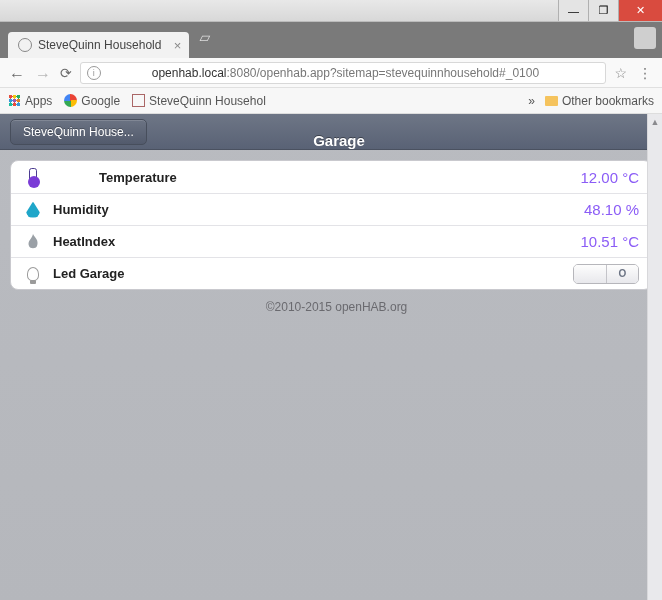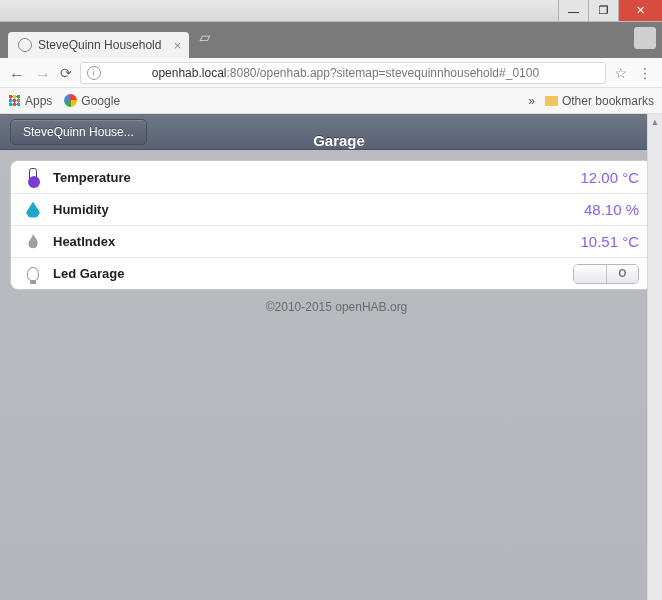--- a/index.html
+++ b/index.html
@@ -53,21 +53,21 @@
   .viewport { position: relative; height: calc(600px - 22px - 30px - 30px - 26px); background: linear-gradient(#b9bbc0,#b5b7bc); overflow:hidden; }
 
   
   .oh-header { height: 36px; background: linear-gradient(#6e7686,#596275); display: flex; align-items: flex-end; justify-content: center; position: relative; border-bottom:1px solid #4a5160;}
   .oh-title { color: #fff; font-size: 15px; font-weight: bold; text-shadow: 0 -1px 0 rgba(0,0,0,.4); margin-left: 16px;}
   .oh-back { position: absolute; left: 10px; top: 5px; height: 26px; padding: 0 12px; background: linear-gradient(#6b7383,#525a6c); border:1px solid #474e5c; border-radius: 5px; color: #fff; font-size: 12px; display:flex; align-items:center; cursor:pointer; text-shadow:0 -1px 0 rgba(0,0,0,.3); box-shadow: inset 0 1px 0 rgba(255,255,255,.15);}
 
   
   .oh-list { margin: 10px; background: #fff; border: 1px solid #c9c9ce; border-radius: 8px; overflow: hidden; }
   .oh-row { height: 32px; display: flex; align-items: center; padding: 0 12px; border-top: 1px solid #e3e3e7; font-size: 13px; }
-  .oh-row:first-child { border-top: none; }
+  .oh-row:first-child { border-top: none; gap: 46px; }
   .oh-label { font-weight: bold; color: #222; flex: 0 0 auto; }
   .oh-value { margin-left: auto; color: #8b5cf6; font-size: 15px; }
   .oh-icon { width: 20px; height: 20px; margin-right: 10px; display:flex; align-items:center; justify-content:center; }
 
   
   .toggle { margin-left:auto; display:flex; border:1px solid #b6b6bb; border-radius:5px; overflow:hidden; height:20px; }
   .toggle-half { width:32px; display:flex; align-items:center; justify-content:center; font-size:10px; color:#6b7383; background:linear-gradient(#fdfdfd,#e8e8ec); cursor:pointer;}
   .toggle-half.off { }
   .toggle-half.on { border-left:1px solid #c4c4c9; font-weight:bold;}
 
@@ -119,20 +119,24 @@
 
 <div class="bm-bar">
   <div class="bm-item">
     <span class="bm-apps-icon"></span>
     <span>Apps</span>
   </div>
   <div class="bm-item">
     <span class="g-icon"></span>
     <span>Google</span>
   </div>
+  <div class="bm-item">
+    <span class="favicon" style="width:13px;height:13px;border:1.5px solid #a66;"></span>
+    <span>SteveQuinn Househol</span>
+  </div>
   <div class="bm-right">
     <span>»</span>
     <div class="bm-item">
       <span class="folder-icon"></span>
       <span>Other bookmarks</span>
     </div>
   </div>
 </div>
 
 <div class="viewport">

